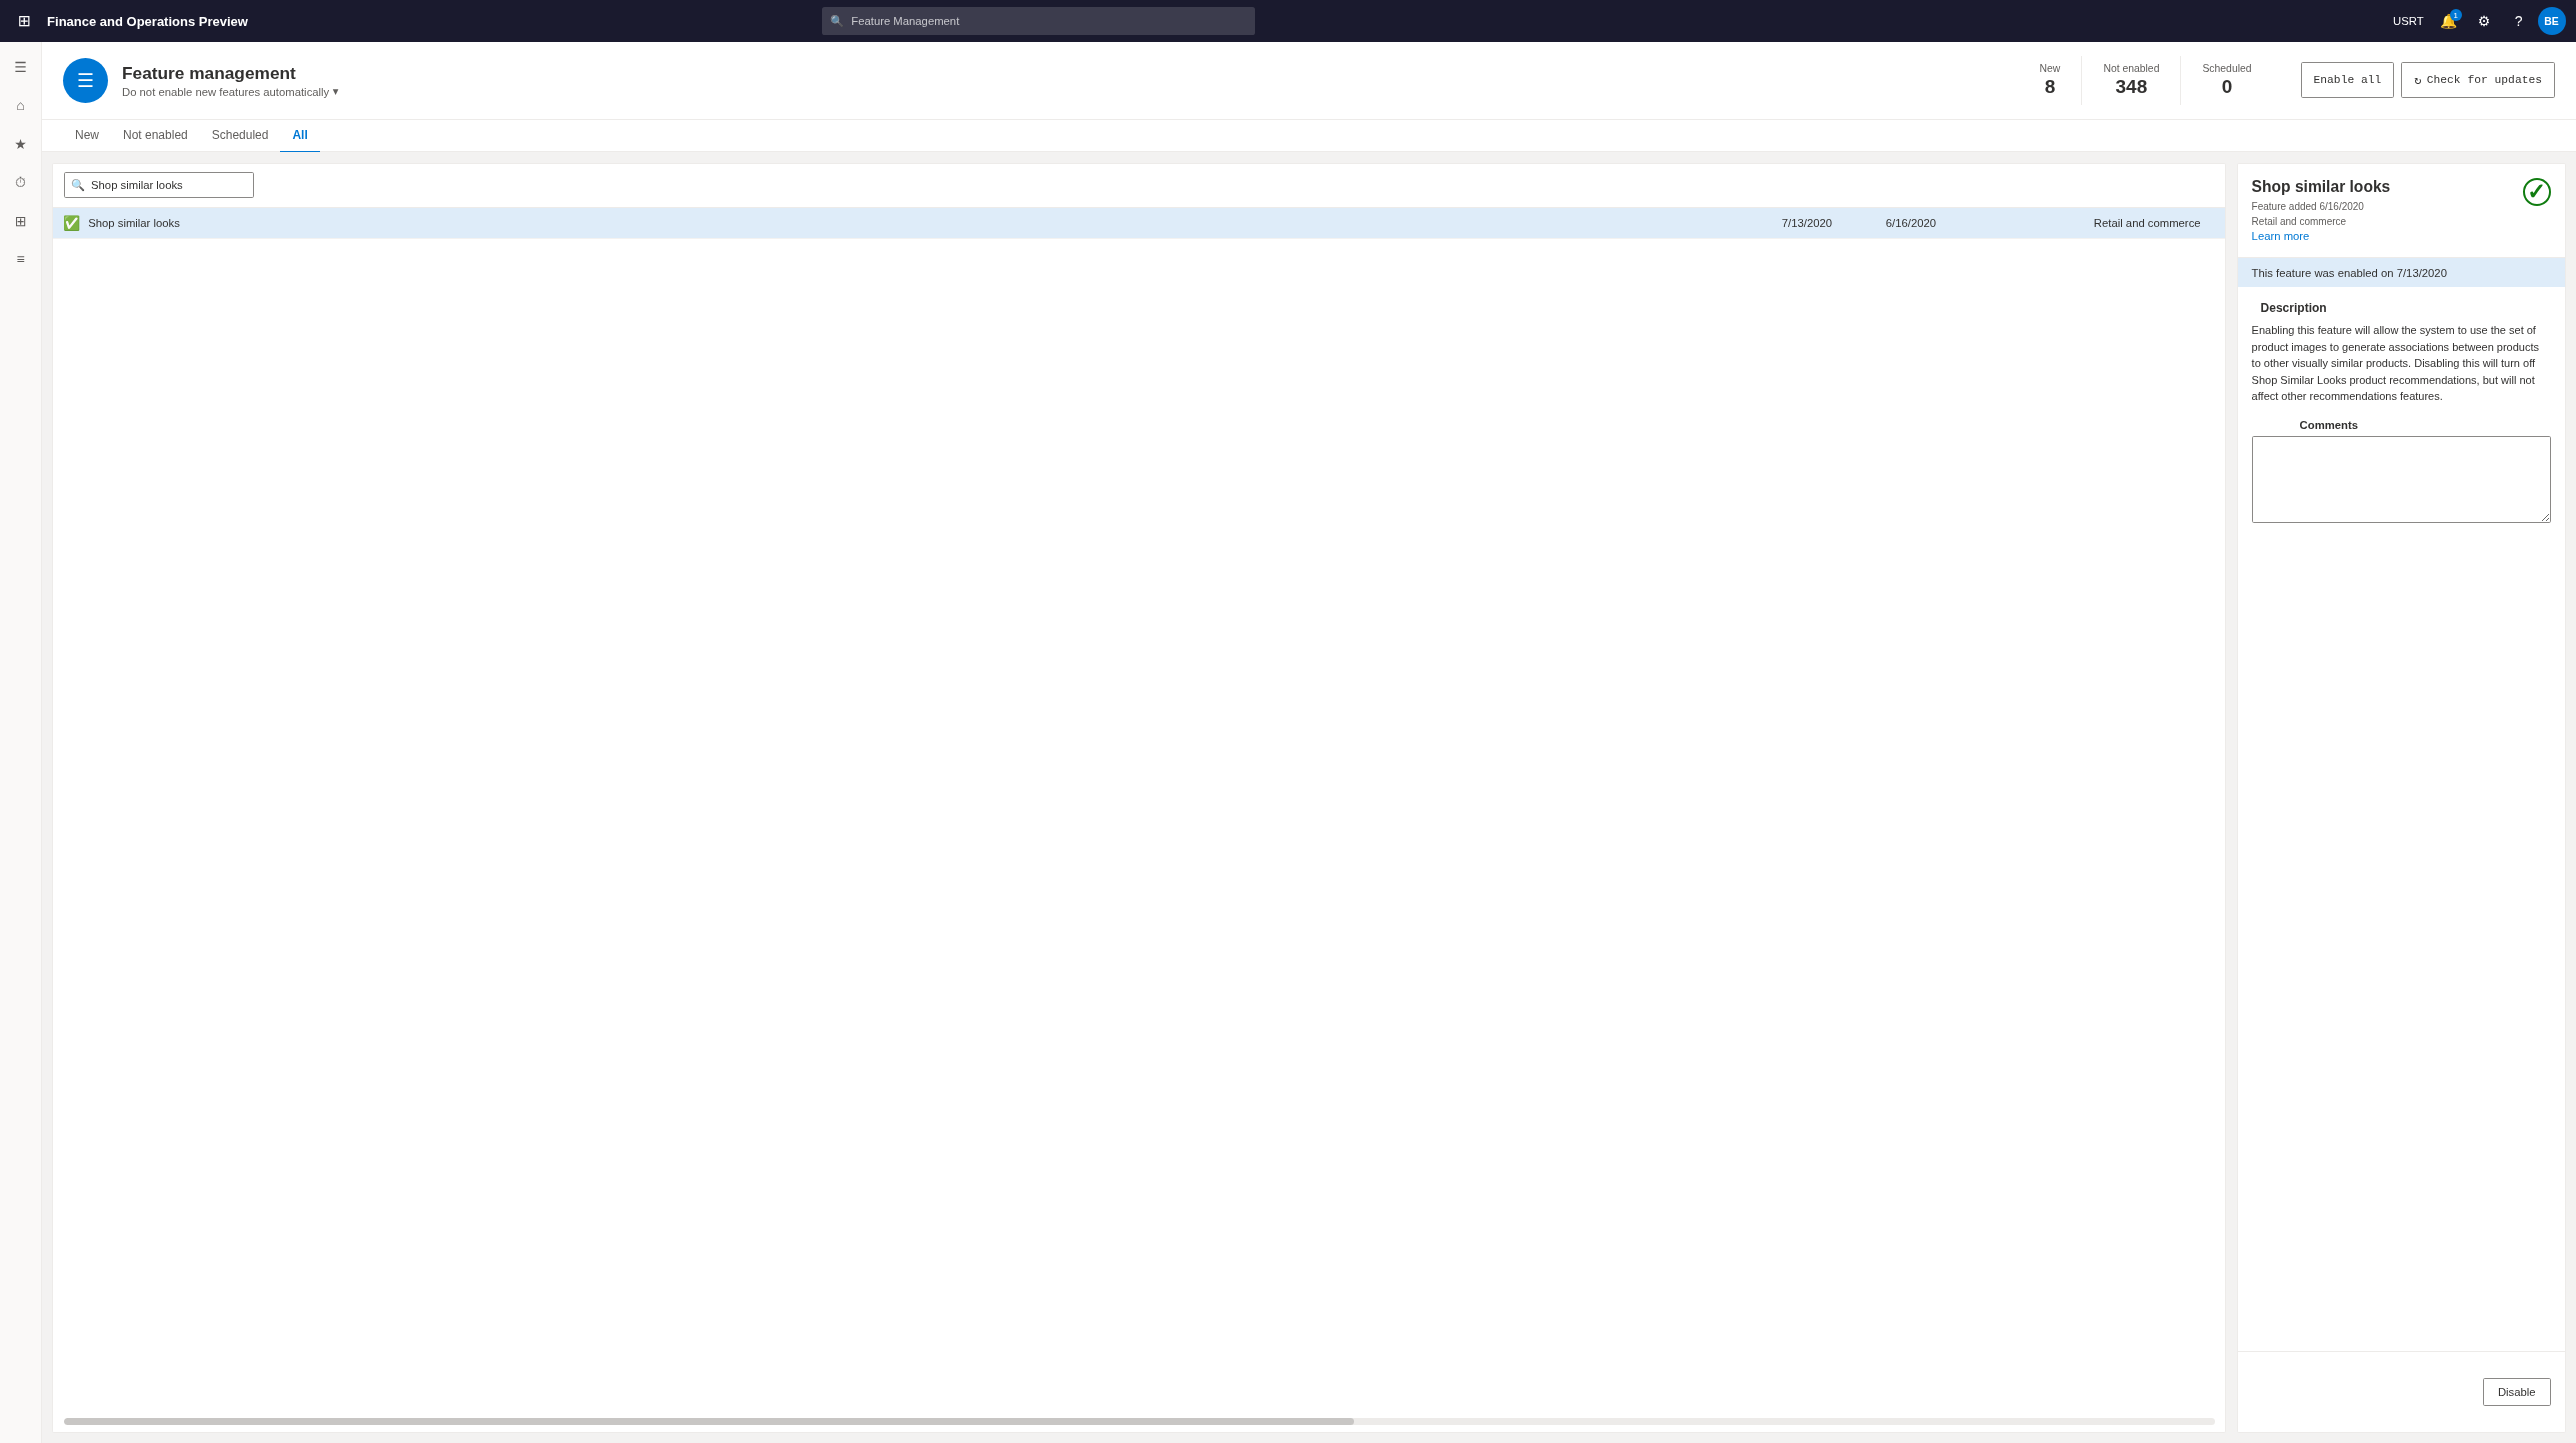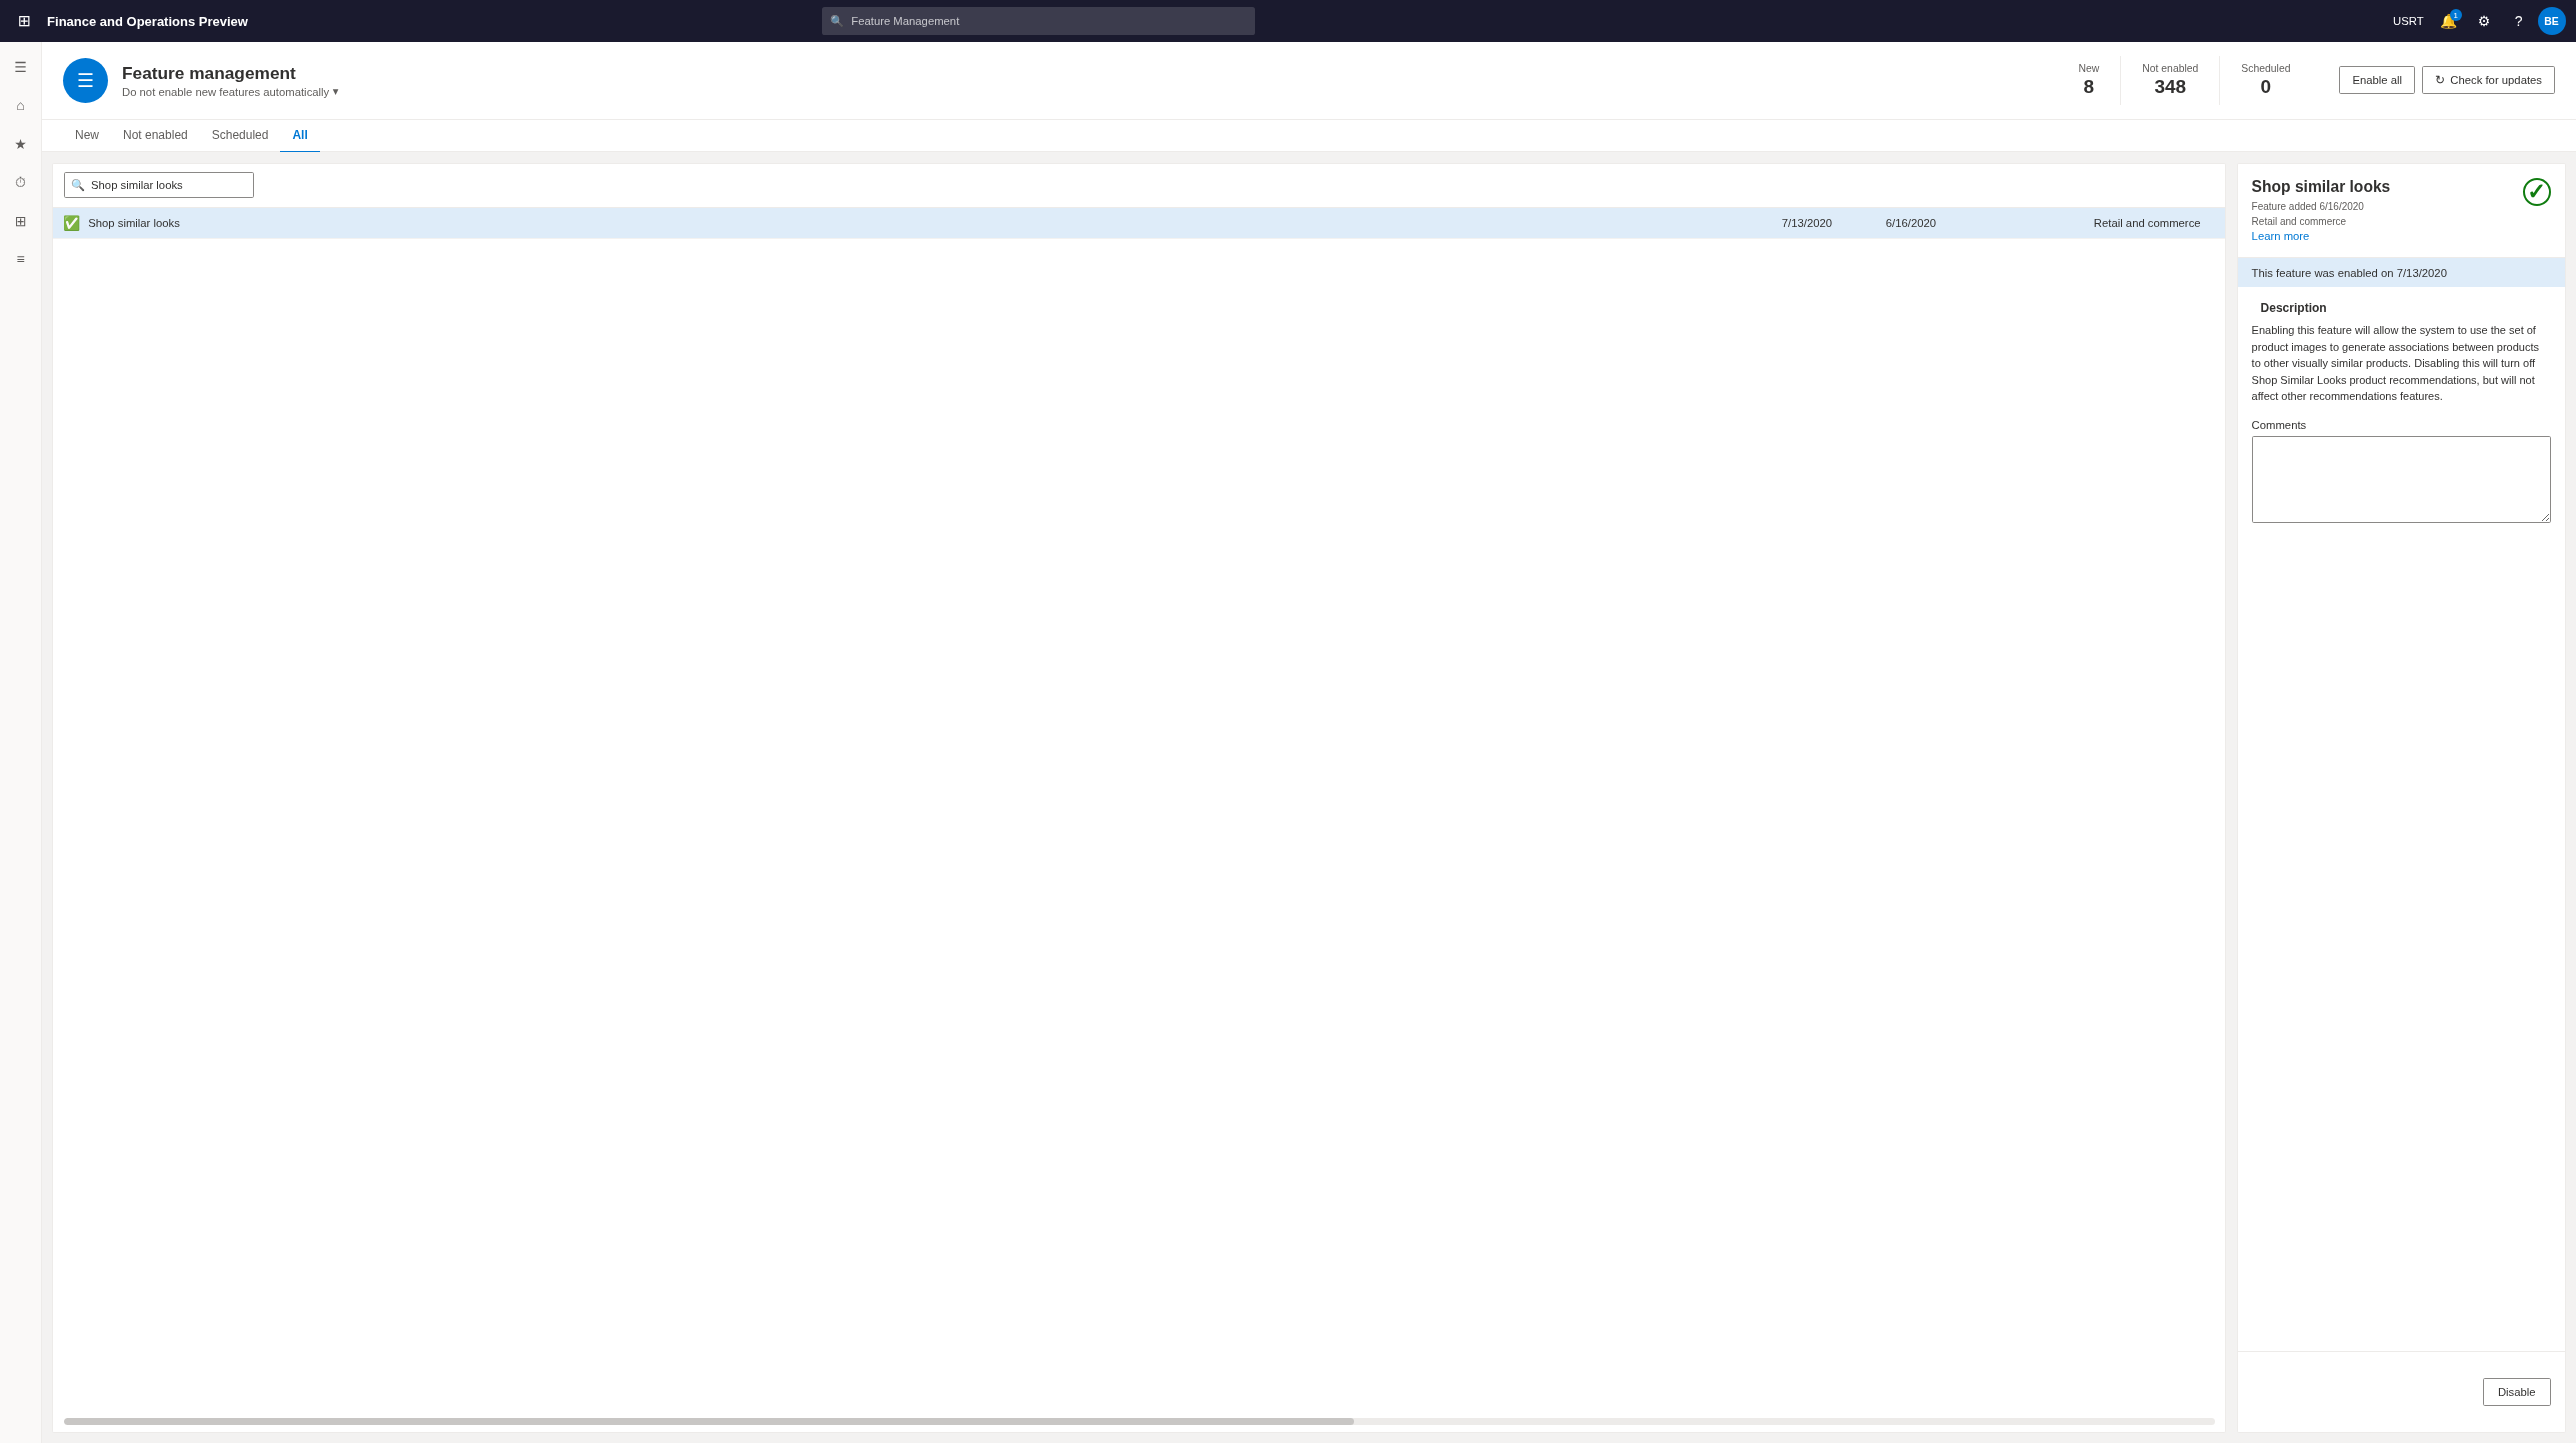--- a/index.html
+++ b/index.html
@@ -110,25 +110,25 @@
     .stat-block {
       padding: 7px 21px;
       border-right: 0.9px solid #edebe9;
       text-align: center;
     }
     .stat-block:last-child { border-right: none; }
     .stat-label { font-size: 10.4px; color: #605e5c; margin-bottom: 1.7px; }
     .stat-value { font-size: 19px; font-weight: 600; color: #323130; }
     .header-actions { display: flex; align-items: center; gap: 7px; margin-left: 14px; }
     .btn {
-      height: 28px; padding: 0 12px;
+      height: 36px; padding: 0 12px;
       border: 0.9px solid #8a8886; border-radius: 1.7px;
       background: white; cursor: pointer;
       font-size: 11.3px; color: #323130;
-      display: flex; align-items: center; gap: 5.2px;
+      display: flex; align-items: center; gap: 5.2px; font-family: Liberation Mono, monospace;
     }
     .btn-primary { background: white; border-color: #8a8886; }
 
     
     .tabs-bar {
       display: flex;
       align-items: center;
       border-bottom: 0.9px solid #edebe9;
       padding: 0 21px;
       background: white;
@@ -213,21 +213,21 @@
     .detail-title { font-size: 15.6px; font-weight: 600; color: #323130; margin-bottom: 3.5px; }
     .detail-meta { font-size: 10px; color: #605e5c; line-height: 1.5; }
     .detail-learn-more { color: #0078d4; text-decoration: none; font-size: 11.3px; cursor: pointer; }
     .detail-enabled-banner {
       background: #deecf9; padding: 8.7px 14px;
       font-size: 11.3px; color: #323130;
     }
     .detail-body { padding: 14px; flex: 1; overflow-y: auto; }
     .detail-section-title { font-size: 12px; font-weight: 600; margin-bottom: 7px; padding-left: 9px; }
     .detail-description { font-size: 11px; color: #323130; line-height: 1.5; }
-    .detail-comments-label { font-size: 11.3px; font-weight: 400; margin-top: 14px; margin-bottom: 5.2px; }
+    .detail-comments-label { font-size: 11.3px; font-weight: 700; margin-top: 14px; margin-bottom: 5.2px; margin-left: 48px; }
     .detail-comments-input {
       width: 100%;
       height: 87px;
       border: 0.9px solid #8a8886;
       border-radius: 1.7px;
       padding: 5.2px 7px;
       font-size: 11.3px;
       font-family: inherit;
       resize: vertical;
       outline: none;

